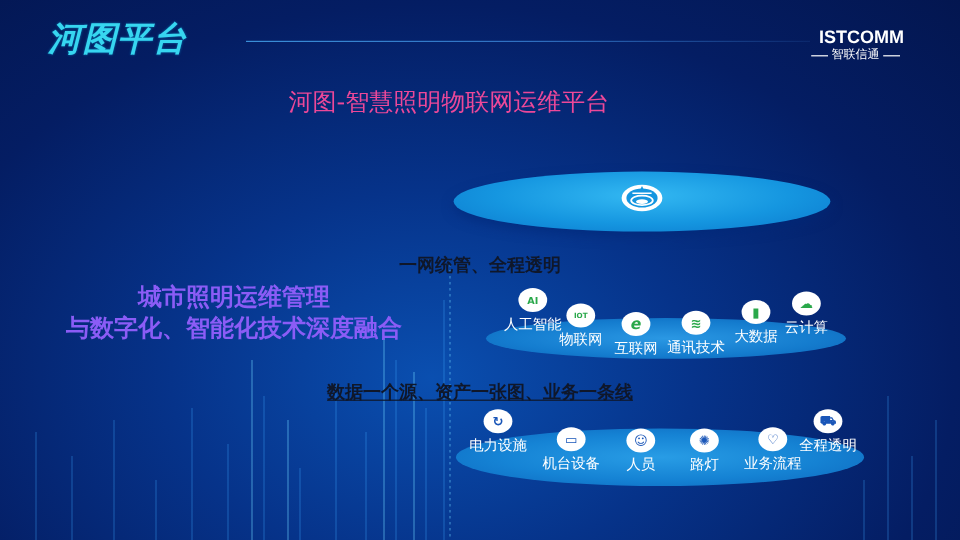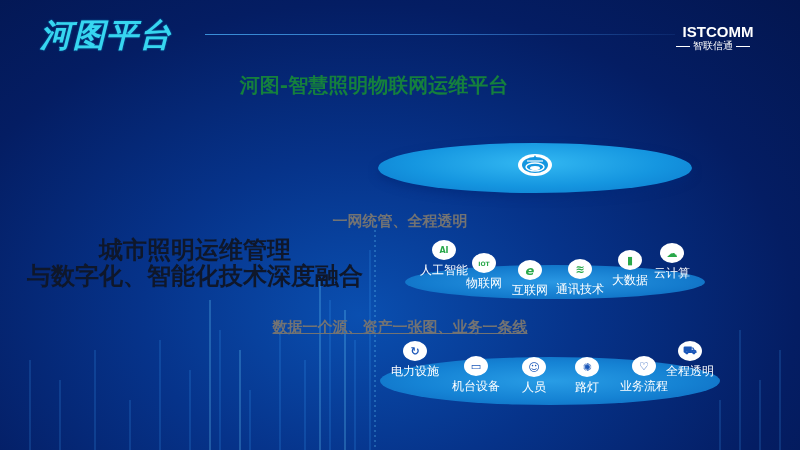--- a/index.html
+++ b/index.html
@@ -1,38 +1,38 @@
 <!DOCTYPE html>
 <html><head>
 <meta charset="utf-8">
 <style>
   html,body{margin:0;padding:0;}
   body{width:800px;height:450px;overflow:hidden;position:relative;
     font-family:"DejaVu Sans","Liberation Sans",sans-serif;
     background:radial-gradient(ellipse at 45% 70%, #0a4fb0 0%, #06338a 35%, #041d63 70%, #031650 100%);}
   .lines{position:absolute;left:0;top:0;width:800px;height:450px;pointer-events:none;}
-  .brand-title{position:absolute;left:40px;top:14px;font-size:32px;font-weight:bold;font-style:italic;
+  .brand-title{position:absolute;left:40px;top:14px;font-size:28px;font-weight:bold;font-style:italic;
     color:#37d6f0;letter-spacing:1px;text-shadow:0 0 2px #0a7fb8;}
   .top-line{position:absolute;left:205px;top:34px;width:470px;height:1px;background:linear-gradient(90deg,#3a8fd8,#2f6fc0,rgba(40,90,170,0.2));}
   .logo{position:absolute;left:676px;top:24px;width:84px;text-align:center;color:#fff;}
   .logo-en{font-size:15px;font-weight:bold;letter-spacing:0px;line-height:16px;font-family:Liberation Sans, sans-serif;}
   .logo-cn{font-size:10px;line-height:12px;display:flex;align-items:center;justify-content:flex-start;gap:3px;}
   .logo-cn .dash{display:inline-block;width:14px;height:1px;background:#fff;}
-  .subtitle{position:absolute;left:0;width:748px;top:72px;text-align:center;font-size:20px;font-weight:bold;color:#15803d;}
-  .left-text{position:absolute;left:20px;width:350px;text-align:center;color:#0f172a;font-weight:bold;font-size:24px;}
+  .subtitle{position:absolute;left:0;width:748px;top:72px;text-align:center;font-size:20px;font-weight:normal;color:#ec4899;}
+  .left-text{position:absolute;left:20px;width:350px;text-align:center;color:#8b5cf6;font-weight:bold;font-size:20px;}
   .disc{position:absolute;border-radius:50%;}
   .disc-top{left:378px;top:143px;width:314px;height:50px;
     background:radial-gradient(ellipse at 50% 40%, #33b8f2 0%, #1596e0 55%, #0b78cc 100%);
     box-shadow:0 4px 10px rgba(0,40,120,0.6);}
   .center-logo{position:absolute;left:517px;top:153px;width:36px;height:24px;}
   .disc-mid{left:405px;top:265px;width:300px;height:34px;
     background:radial-gradient(ellipse at 50% 50%, #2c9de8 0%, #1580d2 60%, #0d66bb 100%);opacity:0.95;}
   .disc-bot{left:380px;top:357px;width:340px;height:48px;
     background:radial-gradient(ellipse at 50% 50%, #2aa2ea 0%, #1687d8 55%, #0d6ac0 100%);opacity:0.95;}
-  .green{position:absolute;left:0;width:800px;text-align:center;color:#737373;font-weight:bold;font-size:15px;}
+  .green{position:absolute;left:0;width:800px;text-align:center;color:#0f172a;font-weight:bold;font-size:15px;}
   .item{position:absolute;display:flex;flex-direction:column;align-items:center;}
   .icon{width:24px;height:20px;border-radius:50%;background:#fff;display:flex;align-items:center;justify-content:center;font-size:11px;font-weight:bold;}
   .icon.g{color:#2aa84a;}
   .icon.b{color:#1a56b8;}
   .label{color:#fff;font-size:12px;margin-top:2px;white-space:nowrap;}
 </style>
 </head>
 <body>
 
 <svg class="lines" viewBox="0 0 800 450">

